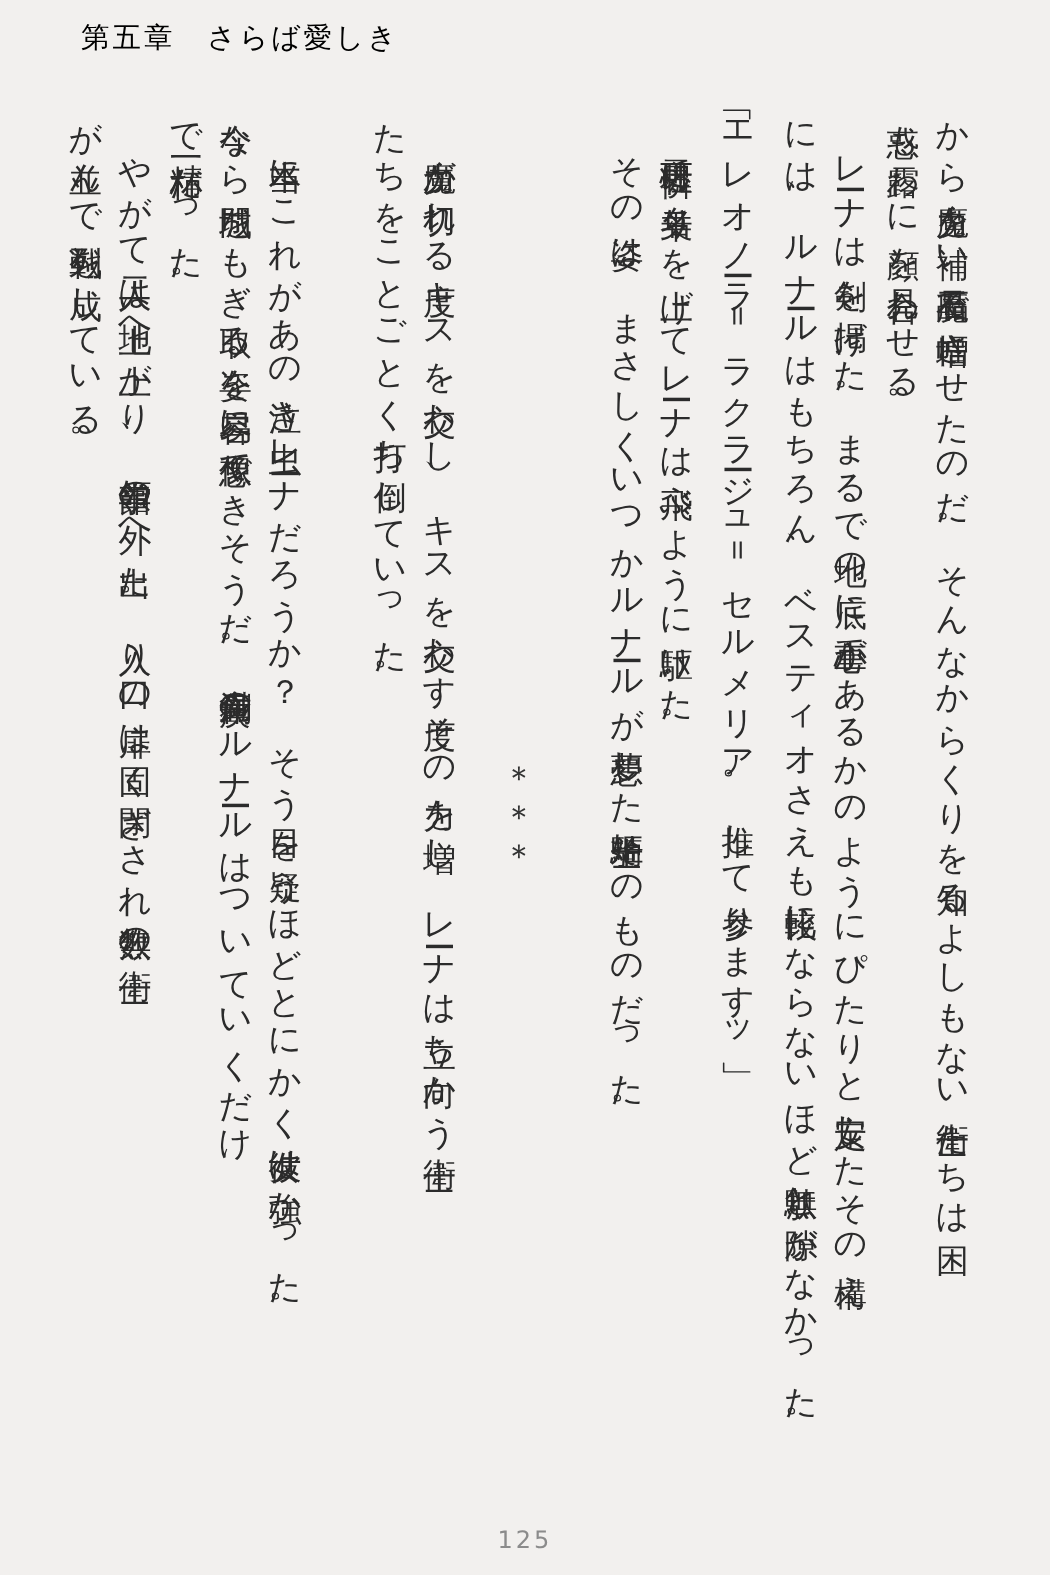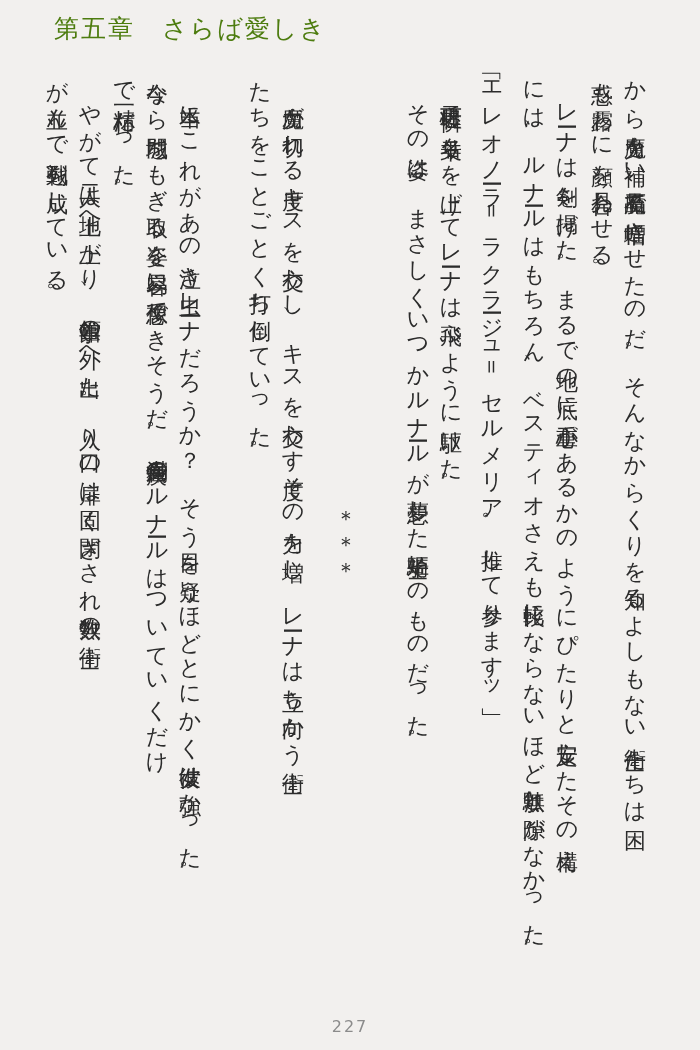--- a/index.html
+++ b/index.html
@@ -11,23 +11,23 @@
     height: 1050px;
     position: relative;
     overflow: hidden;
     background: #f2f0ee;
     font-family: "Liberation Serif", "DejaVu Serif", serif;
   }
   .chapter-header {
     position: absolute;
     top: 12px;
     left: 54px;
-    font-size: 25px;
+    font-size: 19px;
     letter-spacing: 2px;
-    color: #4d7c0f;
+    color: #000000;
     white-space: nowrap;
   }
   .text-area {
     position: absolute;
     top: 0; left: 0;
     width: 700px;
     height: 1050px;
   }
   .tcol {
     position: absolute;
@@ -75,13 +75,13 @@
   <div class="tcol separator" style="left:335px">＊＊＊</div>
   <div class="tcol" style="left:282px">　魔力が切れる度キスを交わし、キスを交わす度その力を増し、レーナは立ち向かう衛士</div>
   <div class="tcol" style="left:249px">たちをことごとく打ち倒していった。</div>
   <div class="tcol" style="left:179px">　本当にこれがあの泣き虫レーナだろうか？　そう目を疑うほどとにかく彼女は強かった。</div>
   <div class="tcol" style="left:146px">今なら城門をもぎ取る姿を容易に想像できそうだ。満身創痍のルナールはついていくだけ</div>
   <div class="tcol" style="left:113px">で精一杯だった。</div>
   <div class="tcol" style="left:79px">　やがて二人は地上へ上がり、領事館の外へ出た。入り口の扉は固く閉ざされ無数の衛士</div>
   <div class="tcol" style="left:46px">が並んで戦列を成している。</div>
 </div>
 
-<div class="page-number">227</div>
+<div class="page-number">125</div>
 
 </body></html>

